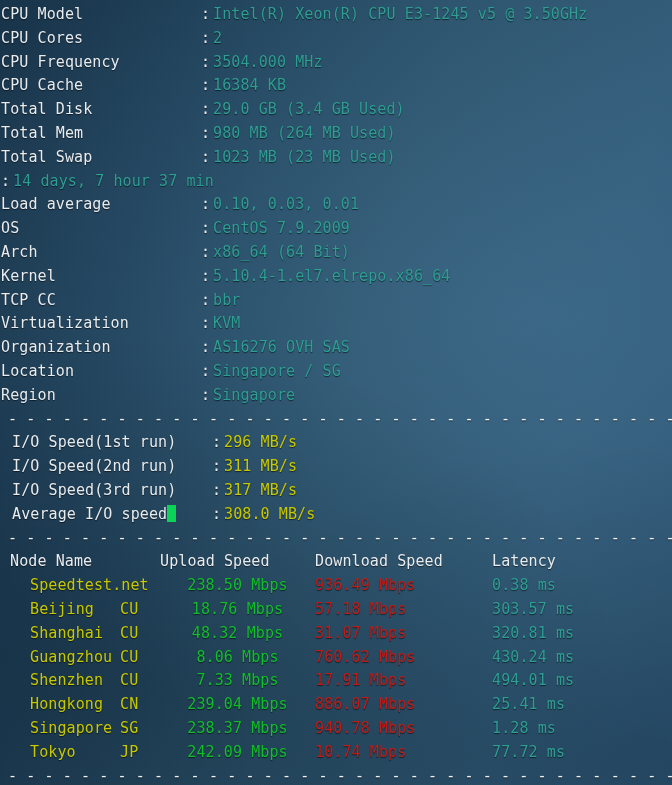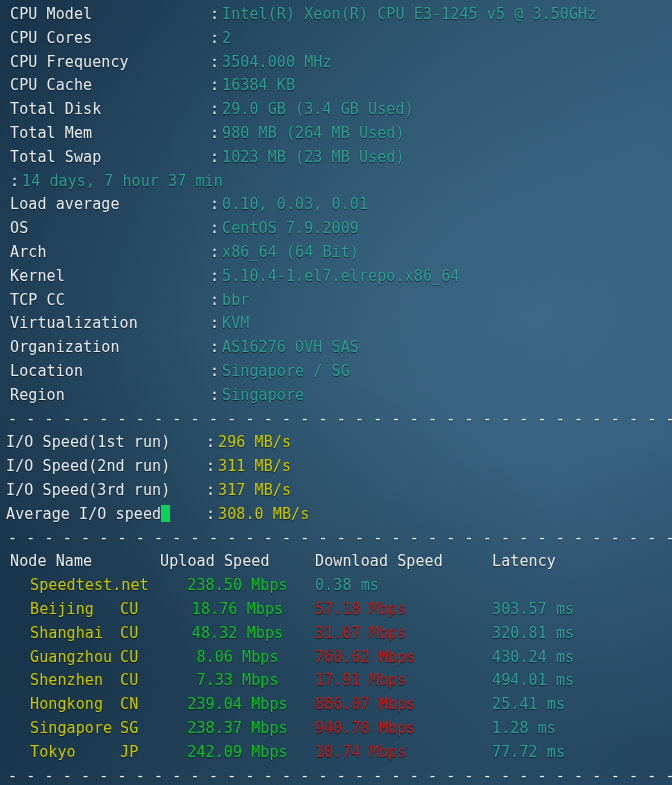--- a/index.html
+++ b/index.html
@@ -44,21 +44,21 @@
     height: 23.8px;
     white-space: pre;
     position: relative;
   }
 
   .txt {
     text-shadow: 0 1px 1px rgba(0,0,0,0.55);
   }
 
   
-  .info-row { display: flex; align-items: center; padding-left: 10px; }
+  .info-row { display: flex; align-items: center; padding-left: 1px; }
   .info-label {
     width: 200px;
     color: #e8ecef;
     flex: 0 0 200px;
     white-space: pre;
   }
   .info-colon {
     width: 12px;
     flex: 0 0 12px;
     color: #e8ecef;
@@ -73,21 +73,21 @@
     height: 23.8px;
     padding-left: 8px;
     overflow: hidden;
     white-space: nowrap;
     color: #eef2f5;
     letter-spacing: 0.1px;
     text-shadow: 0 1px 1px rgba(0,0,0,0.5);
   }
 
   
-  .io-row { display: flex; align-items: baseline; padding-left: 6px; }
+  .io-row { display: flex; align-items: baseline; padding-left: 12px; }
   .io-label {
     flex: 0 0 200px;
     width: 200px;
     color: #e8ecef;
     white-space: pre;
     position: relative;
   }
   .io-colon { flex: 0 0 12px; width: 12px; color: #e8ecef; }
   .io-value { color: #c8c800; white-space: pre; }
 
@@ -156,21 +156,21 @@
     <div>
       <div class="row tbl-row txt">
         <div class="node-wrap">
           <span class="hdr">Node Name</span>
         </div>
         <div class="c-up hdr">Upload Speed</div>
         <div class="c-down hdr">Download Speed</div>
         <div class="c-lat hdr">Latency</div>
       </div>
       <div id="tbl-body">
-          <div class="row tbl-row txt"><span class="node-wrap"><span class="node-name nodename">Speedtest.net</span><span class="node-cc nodename"></span></span><span class="c-up up">238.50 Mbps</span><span class="c-lat lat">0.38 ms</span></div>
+          <div class="row tbl-row txt"><span class="node-wrap"><span class="node-name nodename">Speedtest.net</span><span class="node-cc nodename"></span></span><span class="c-up up">238.50 Mbps</span><span class="c-down down">936.49 Mbps</span><span class="c-lat lat">0.38 ms</span></div>
           <div class="row tbl-row txt"><span class="node-wrap"><span class="node-name nodename">Beijing</span><span class="node-cc nodename">CU</span></span><span class="c-up up">18.76 Mbps</span><span class="c-down down">57.18 Mbps</span><span class="c-lat lat">303.57 ms</span></div>
           <div class="row tbl-row txt"><span class="node-wrap"><span class="node-name nodename">Shanghai</span><span class="node-cc nodename">CU</span></span><span class="c-up up">48.32 Mbps</span><span class="c-down down">31.07 Mbps</span><span class="c-lat lat">320.81 ms</span></div>
           <div class="row tbl-row txt"><span class="node-wrap"><span class="node-name nodename">Guangzhou</span><span class="node-cc nodename">CU</span></span><span class="c-up up">8.06 Mbps</span><span class="c-down down">760.62 Mbps</span><span class="c-lat lat">430.24 ms</span></div>
           <div class="row tbl-row txt"><span class="node-wrap"><span class="node-name nodename">Shenzhen</span><span class="node-cc nodename">CU</span></span><span class="c-up up">7.33 Mbps</span><span class="c-down down">17.91 Mbps</span><span class="c-lat lat">494.01 ms</span></div>
           <div class="row tbl-row txt"><span class="node-wrap"><span class="node-name nodename">Hongkong</span><span class="node-cc nodename">CN</span></span><span class="c-up up">239.04 Mbps</span><span class="c-down down">886.07 Mbps</span><span class="c-lat lat">25.41 ms</span></div>
           <div class="row tbl-row txt"><span class="node-wrap"><span class="node-name nodename">Singapore</span><span class="node-cc nodename">SG</span></span><span class="c-up up">238.37 Mbps</span><span class="c-down down">940.78 Mbps</span><span class="c-lat lat">1.28 ms</span></div>
           <div class="row tbl-row txt"><span class="node-wrap"><span class="node-name nodename">Tokyo</span><span class="node-cc nodename">JP</span></span><span class="c-up up">242.09 Mbps</span><span class="c-down down">10.74 Mbps</span><span class="c-lat lat">77.72 ms</span></div>
         </div>
     </div>
 

